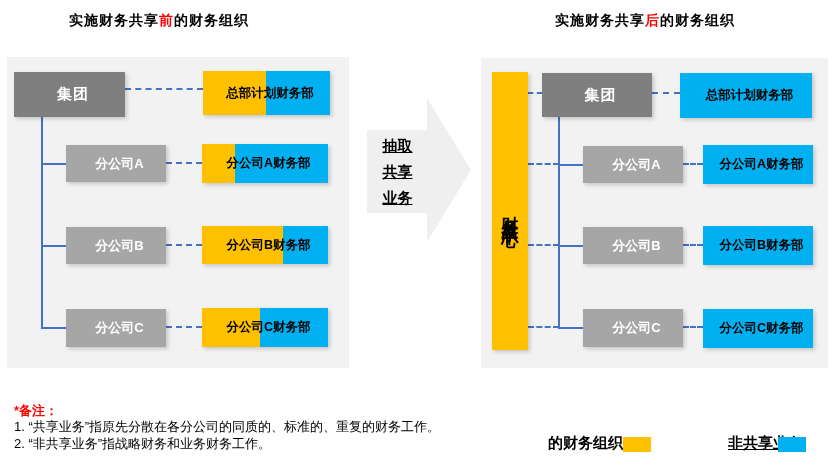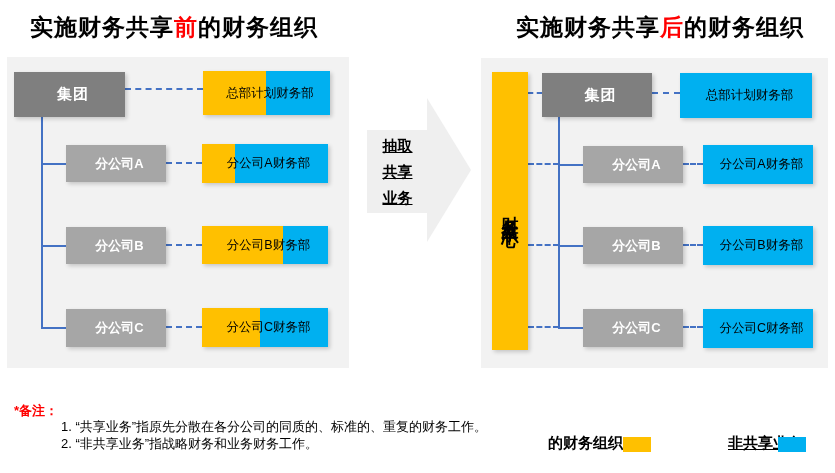--- a/index.html
+++ b/index.html
@@ -5,35 +5,35 @@
   html,body{margin:0;padding:0;}
   body{
     width:835px;height:473px;position:relative;overflow:hidden;
     background:#ffffff;
     font-family:"Liberation Sans","DejaVu Sans",sans-serif;
     color:#000;
   }
   .abs{position:absolute;}
   
   .title{
-    font-size:23px;font-weight:bold;letter-spacing:1px;white-space:nowrap;
+    font-size:14px;font-weight:bold;letter-spacing:1px;white-space:nowrap;margin-left:39px;
   }
   .title .hl{color:var(--red);}
   
   .panel{background:var(--panel_bg);}
   
   .box{
     display:flex;align-items:center;justify-content:center;
     font-weight:bold;box-sizing:border-box;
     box-shadow:2px 2px 4px rgba(0,0,0,0.18);
     padding-left:7px;
   }
   .group-box{background:var(--group_box);color:#fff;font-size:15px;letter-spacing:1px;}
   .branch-box{background:var(--branch_box);color:#fff;font-size:13px;}
-  .dept-box{color:#000;font-size:12.5px;font-weight:normal;white-space:nowrap;justify-content:center;}
+  .dept-box{color:#000;font-size:12.5px;font-weight:bold;white-space:nowrap;justify-content:center;}
   .dept-blue{background:var(--non_shared);}
   
   .vline{width:2px;background:var(--line);}
   .hline{height:2px;background:var(--line);}
   .dash{height:0;border-top:2px dashed var(--line);}
   
   .arrow-body{background:var(--arrow_bg);}
   .arrow-head{
     width:0;height:0;
     border-top:72px solid transparent;
@@ -49,21 +49,21 @@
     background:var(--shared);
     display:flex;align-items:center;justify-content:center;
     box-shadow:2px 2px 4px rgba(0,0,0,0.18);
   }
   .center-bar span{
     writing-mode:vertical-rl;text-orientation:upright;
     font-size:17px;font-weight:bold;letter-spacing:3px;color:#000;
   }
   
   .note-header{color:var(--red);font-weight:bold;font-size:13px;}
-  .note-line{font-size:13px;white-space:nowrap;margin-left:47px;}
+  .note-line{font-size:13px;white-space:nowrap;}
   
   .legend-label{font-size:15px;font-weight:bold;white-space:nowrap;}
   .legend-swatch{width:28px;height:15px;}
 </style>
 </head>
 <body>
 
 <div class="abs title" style="left:30px;top:12px;">
   <span>实施财务共享</span><span class="hl">前</span><span>的财务组织</span>
 </div>

